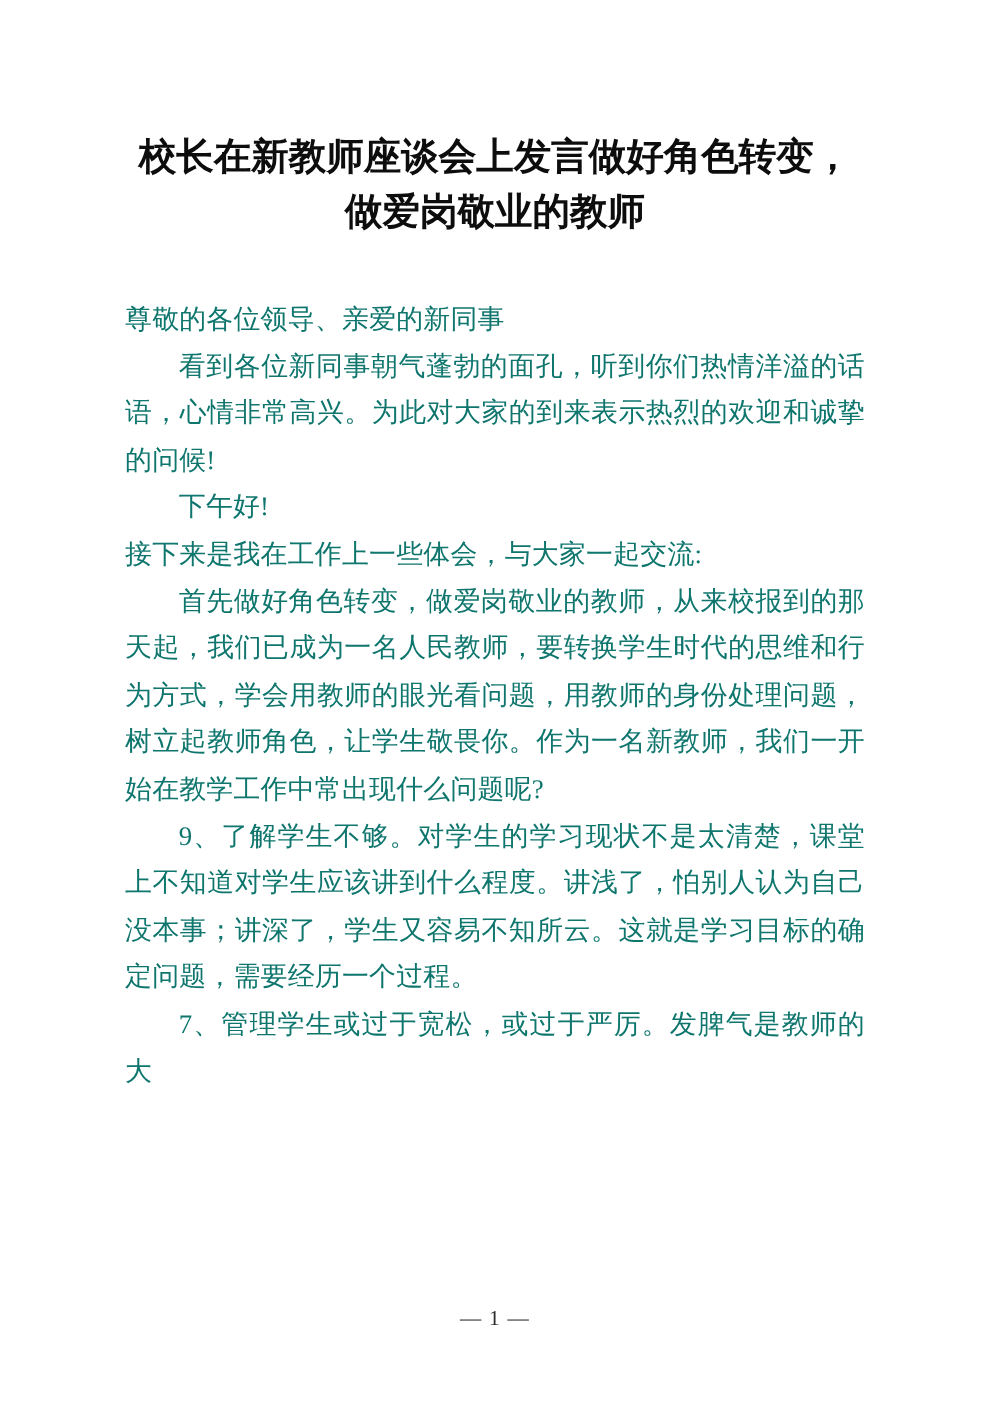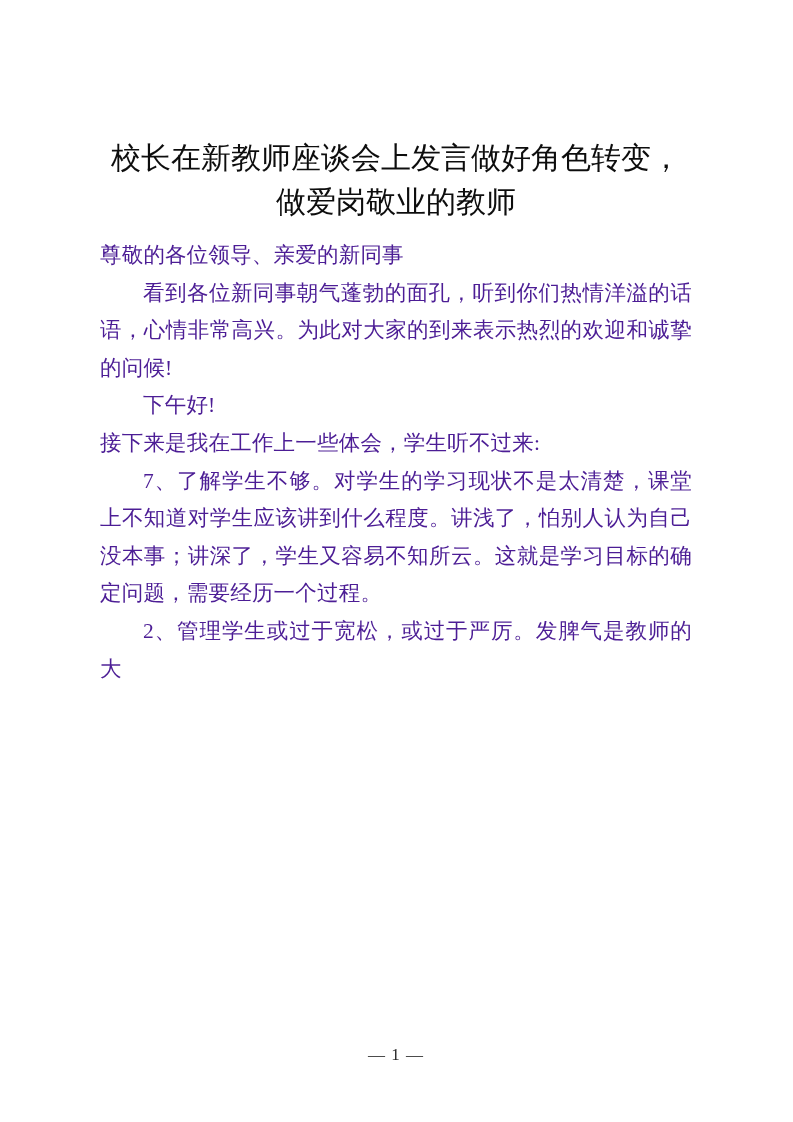--- a/index.html
+++ b/index.html
@@ -24,44 +24,44 @@
     width: 793px;
     height: 1122px;
     box-sizing: border-box;
     padding: 0;
   }
 
   
   .doc-title {
     position: absolute;
     left: 100px;
-    top: 116px;
+    top: 84px;
     width: 592px;
     text-align: center;
     font-family: "DejaVu Sans", "Liberation Sans", sans-serif;
-    font-weight: 400;
+    font-weight: 700;
     font-size: 30px;
     line-height: 44px;
     letter-spacing: 0px;
     color: #0d0d0d;
     white-space: pre-wrap;
   }
 
   
   .doc-body {
     position: absolute;
     left: 100px;
     top: 237px;
     width: 592px;
   }
 
   .para {
     font-size: 21.5px;
     line-height: 37.6px;
-    color: #4c1d95;
+    color: #0f766e;
     text-align: justify;
     text-justify: inter-character;
     margin: 0;
     letter-spacing: 0.2px;
     word-break: break-all;
     white-space: pre-wrap;
   }
   .para.indent {
     text-indent: 2em;
   }
@@ -90,25 +90,26 @@
   <h1 class="doc-title">校长在新教师座谈会上发言做好角色转变，做爱岗敬业的教师</h1>
 
   <div class="doc-body">
 
     <p class="para noindent">尊敬的各位领导、亲爱的新同事</p>
 
     <p class="para indent">看到各位新同事朝气蓬勃的面孔，听到你们热情洋溢的话语，心情非常高兴。为此对大家的到来表示热烈的欢迎和诚挚的问候!</p>
 
     <p class="para indent">下午好!</p>
 
-    <p class="para noindent">接下来是我在工作上一些体会，学生听不过来:</p>
+    <p class="para noindent">接下来是我在工作上一些体会，与大家一起交流:</p>
+
+    <p class="para indent">首先做好角色转变，做爱岗敬业的教师，从来校报到的那天起，我们已成为一名人民教师，要转换学生时代的思维和行为方式，学会用教师的眼光看问题，用教师的身份处理问题，树立起教师角色，让学生敬畏你。作为一名新教师，我们一开始在教学工作中常出现什么问题呢?</p>
+
+    <p class="para indent">9、了解学生不够。对学生的学习现状不是太清楚，课堂上不知道对学生应该讲到什么程度。讲浅了，怕别人认为自己没本事；讲深了，学生又容易不知所云。这就是学习目标的确定问题，需要经历一个过程。</p>
 
 
-    <p class="para indent">7、了解学生不够。对学生的学习现状不是太清楚，课堂上不知道对学生应该讲到什么程度。讲浅了，怕别人认为自己没本事；讲深了，学生又容易不知所云。这就是学习目标的确定问题，需要经历一个过程。</p>
-
-
-    <p class="para indent">2、管理学生或过于宽松，或过于严厉。发脾气是教师的大</p>
+    <p class="para indent">7、管理学生或过于宽松，或过于严厉。发脾气是教师的大</p>
 
   </div>
 
   <div class="page-footer">— 1 —</div>
 
 </div>
 
 </body></html>

